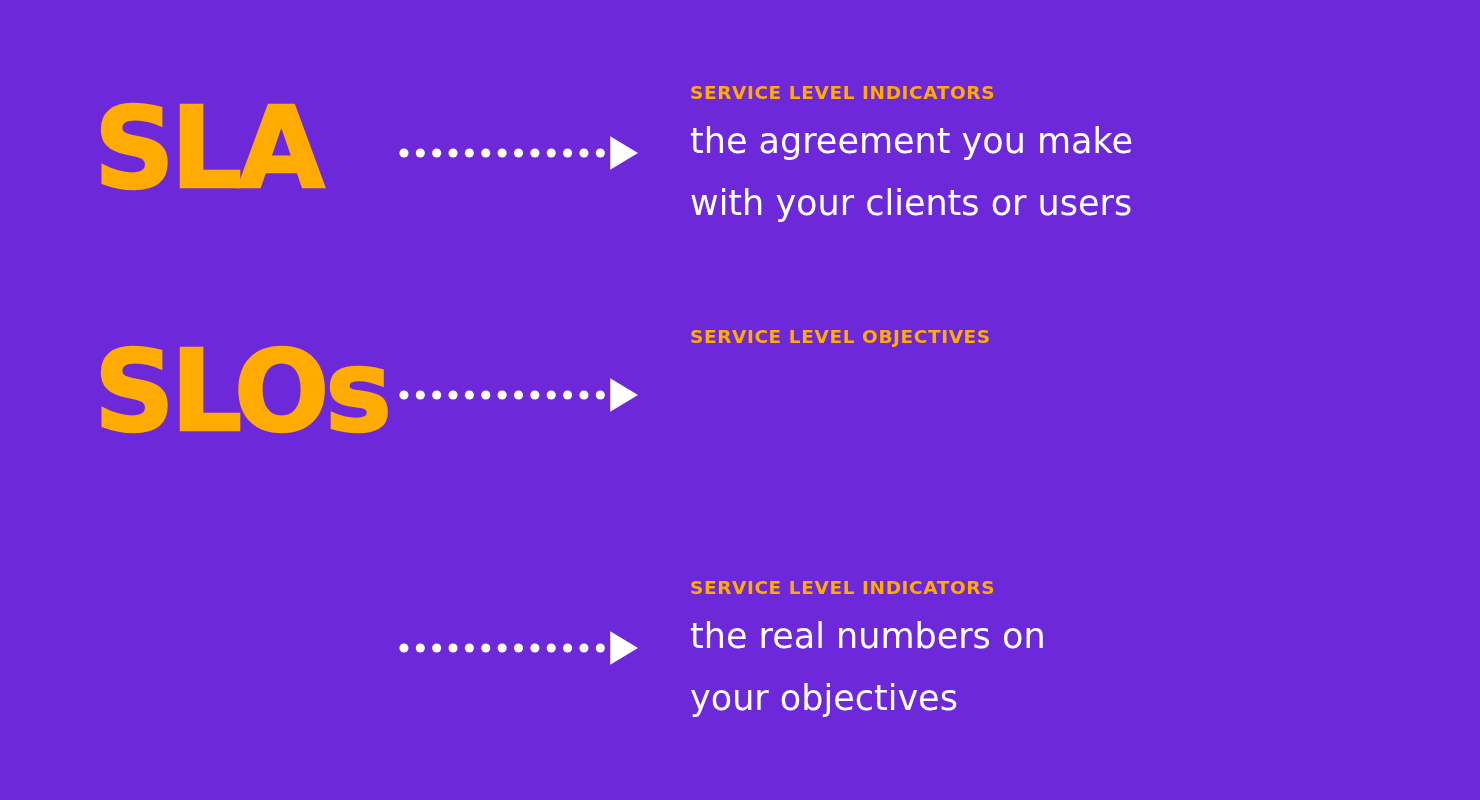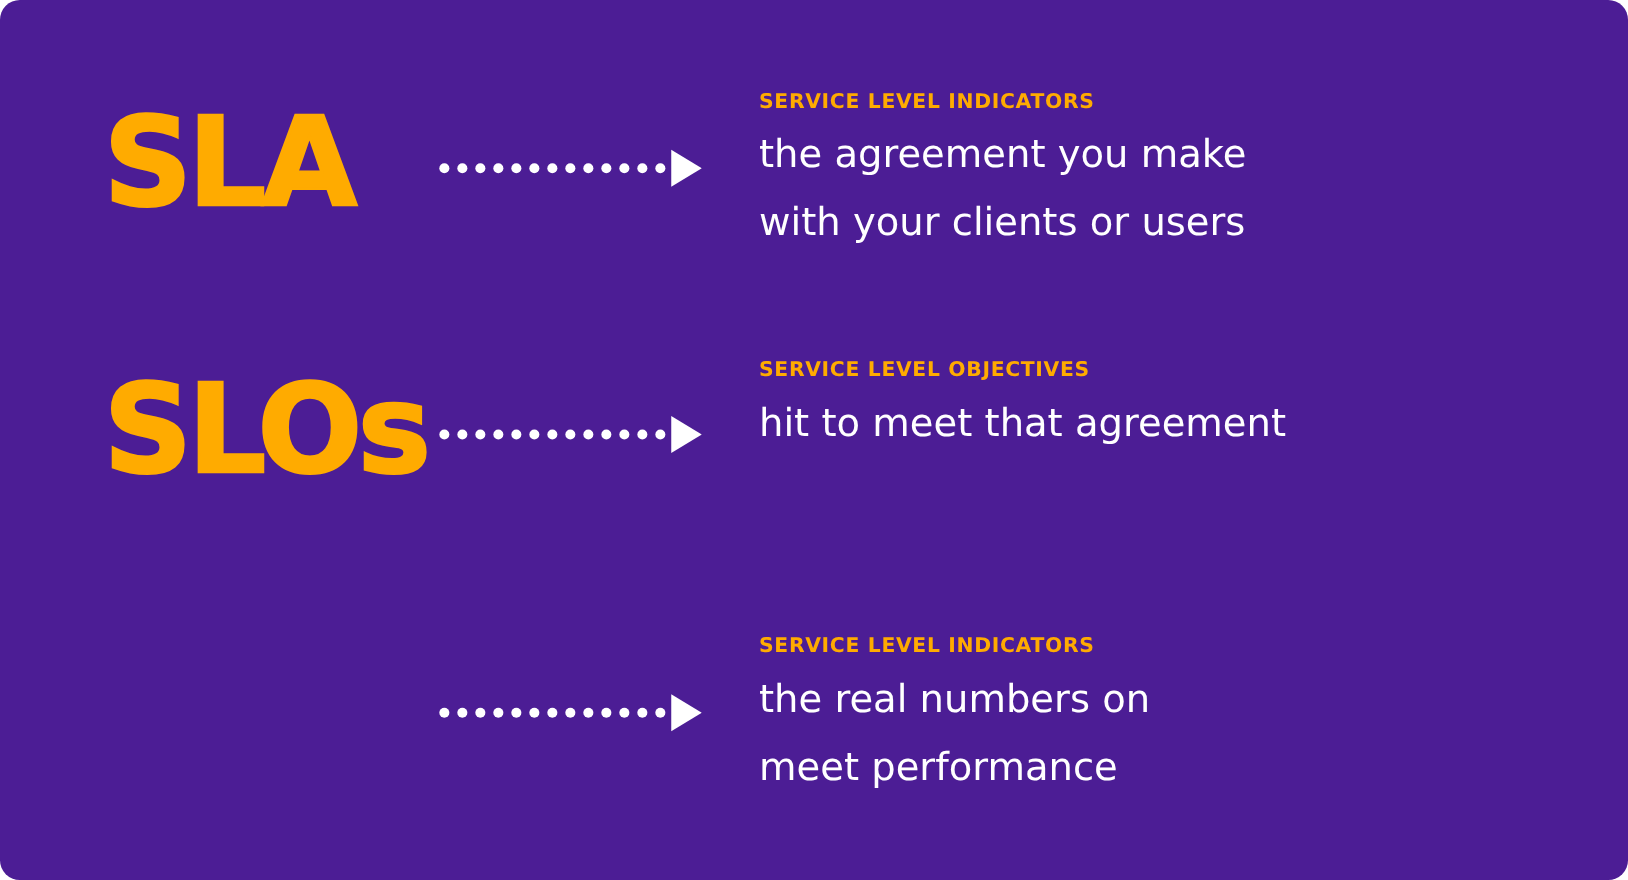--- a/index.html
+++ b/index.html
@@ -4,23 +4,22 @@
 <style>
   html, body {
     margin: 0;
     padding: 0;
   }
   .canvas {
     position: relative;
     width: 1480px;
     height: 800px;
     overflow: hidden;
-    background: #4c1d95;
+    background: #6d28d9;
     font-family: "DejaVu Sans", sans-serif;
-    border-radius: 18px;
   }
   .row {
     position: absolute;
     left: 0;
     width: 1480px;
     height: 250px;
   }
   .row-1 { top: 0; }
   .row-2 { top: 244px; }
   .row-3 { top: 495px; }
@@ -136,21 +135,20 @@
         <circle cx="154.5" cy="20" r="4.6"></circle>
           <circle cx="171" cy="20" r="4.6"></circle>
           <circle cx="187.5" cy="20" r="4.6"></circle>
         <circle cx="204" cy="20" r="4.6"></circle>
         <polygon points="214,3 214,37 242,20"></polygon>
       </g>
     </svg>
     <div class="desc">
       <div class="label">SERVICE LEVEL OBJECTIVES</div>
       <div class="body">
-        <div>hit to meet that agreement</div>
       </div>
     </div>
   </div>
 
   <div class="row row-3">
     <svg class="arrow" viewBox="0 0 242 40" aria-hidden="true">
       <g fill="#FFFFFF">
         <circle cx="6" cy="20" r="4.6"></circle>
           <circle cx="22.5" cy="20" r="4.6"></circle>
           <circle cx="39" cy="20" r="4.6"></circle>
@@ -164,18 +162,18 @@
           <circle cx="171" cy="20" r="4.6"></circle>
           <circle cx="187.5" cy="20" r="4.6"></circle>
         <circle cx="204" cy="20" r="4.6"></circle>
         <polygon points="214,3 214,37 242,20"></polygon>
       </g>
     </svg>
     <div class="desc">
       <div class="label">SERVICE LEVEL INDICATORS</div>
       <div class="body">
         <div>the real numbers on</div>
-        <div>meet performance</div>
+        <div>your objectives</div>
       </div>
     </div>
   </div>
 
 </div>
 
 </body></html>

